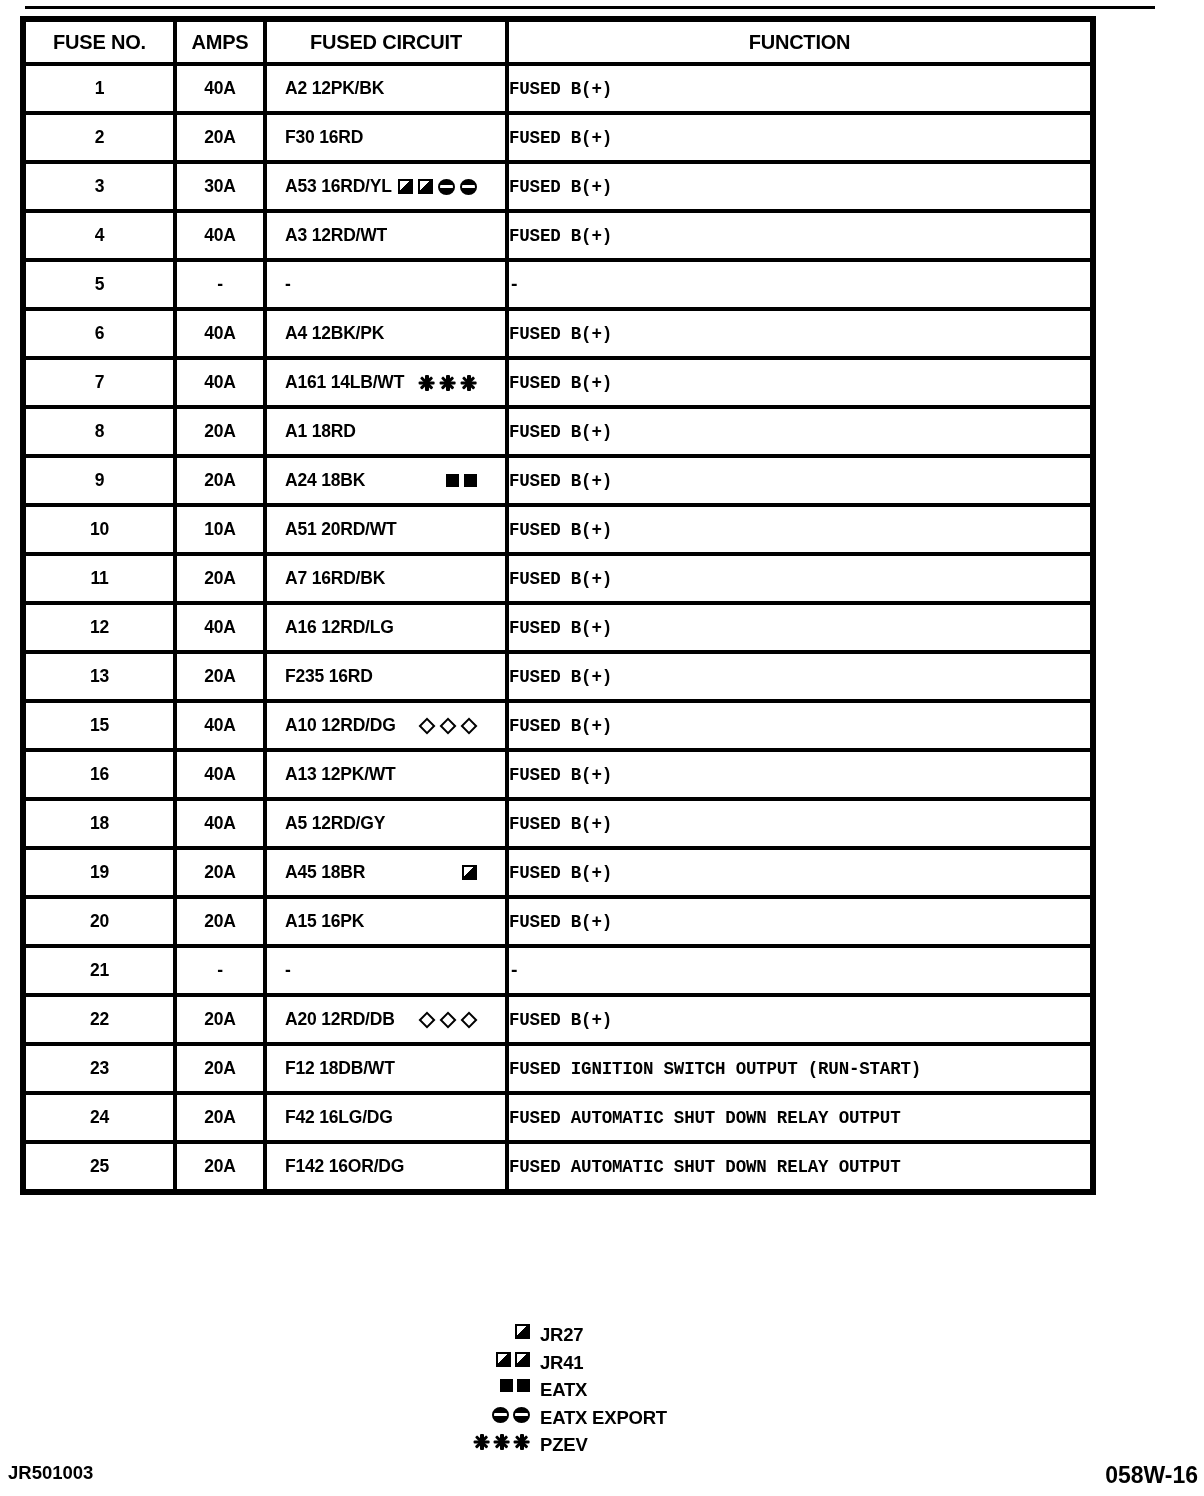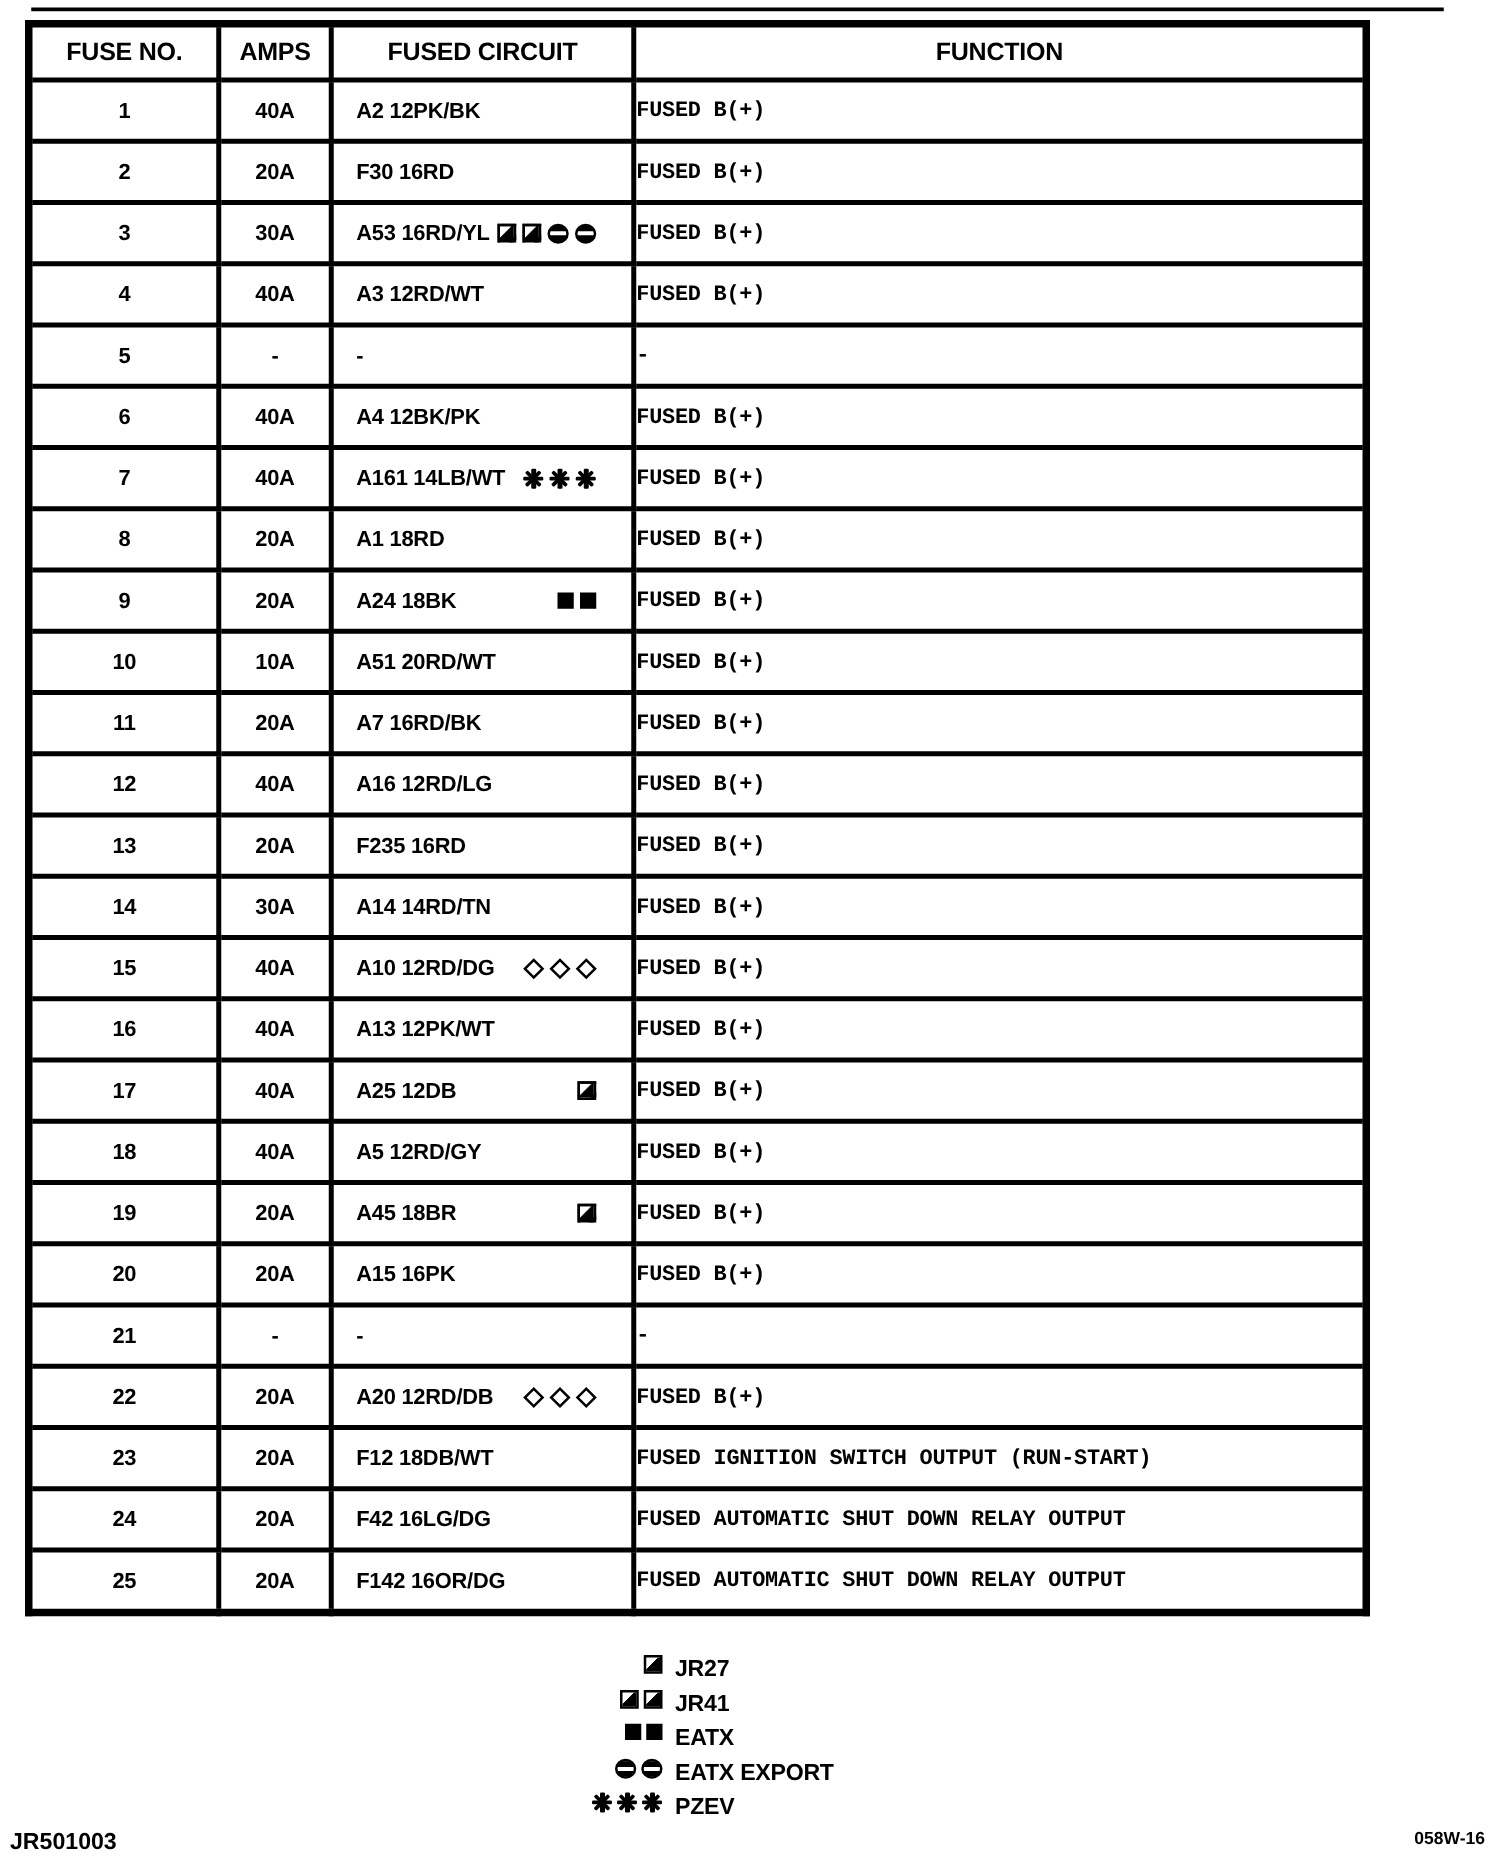--- a/index.html
+++ b/index.html
@@ -71,21 +71,21 @@
     display:flex;align-items:flex-start;height:27.5px;
   }
   .legend-syms{
     width:150px;display:flex;justify-content:flex-end;align-items:center;gap:4px;
   }
   .legend-label{
     margin-left:10px;font-size:18.5px;letter-spacing:-0.2px;
   }
   
   .footer-left{position:absolute;left:8px;top:1462px;font-size:18.5px;}
-  .footer-right{position:absolute;right:16px;top:1462px;font-size:14px;}
+  .footer-right{position:absolute;right:6px;top:1462px;font-size:23px;}
 </style>
 </head>
 <body>
 
 <div class="top-rule"></div>
 
 <table class="fuse-table">
   <colgroup>
     <col style="width:152px">
       <col style="width:90px">
@@ -277,31 +277,20 @@
     <td class="c-amps"><span>20A</span></td>
     <td class="c-circuit">
       <div class="cell-flex">
         <span>F235 16RD</span>
         <span class="syms"></span>
       </div>
     </td>
     <td class="c-func"><span>FUSED B(+)</span></td>
   </tr>
 
-  <tr>
-    <td class="c-no"><span>14</span></td>
-    <td class="c-amps"><span>30A</span></td>
-    <td class="c-circuit">
-      <div class="cell-flex">
-        <span>A14 14RD/TN</span>
-        <span class="syms"></span>
-      </div>
-    </td>
-    <td class="c-func"><span>FUSED B(+)</span></td>
-  </tr>
 
   <tr>
     <td class="c-no"><span>15</span></td>
     <td class="c-amps"><span>40A</span></td>
     <td class="c-circuit">
       <div class="cell-flex">
         <span>A10 12RD/DG</span>
         <span class="syms">
               <span class="sym sym-open-diamond"></span>
               <span class="sym sym-open-diamond"></span>
@@ -317,33 +306,20 @@
     <td class="c-amps"><span>40A</span></td>
     <td class="c-circuit">
       <div class="cell-flex">
         <span>A13 12PK/WT</span>
         <span class="syms"></span>
       </div>
     </td>
     <td class="c-func"><span>FUSED B(+)</span></td>
   </tr>
 
-  <tr>
-    <td class="c-no"><span>17</span></td>
-    <td class="c-amps"><span>40A</span></td>
-    <td class="c-circuit">
-      <div class="cell-flex">
-        <span>A25 12DB</span>
-        <span class="syms">
-              <span class="sym sym-half-filled-square"></span>
-            </span>
-      </div>
-    </td>
-    <td class="c-func"><span>FUSED B(+)</span></td>
-  </tr>
 
   <tr>
     <td class="c-no"><span>18</span></td>
     <td class="c-amps"><span>40A</span></td>
     <td class="c-circuit">
       <div class="cell-flex">
         <span>A5 12RD/GY</span>
         <span class="syms"></span>
       </div>
     </td>

